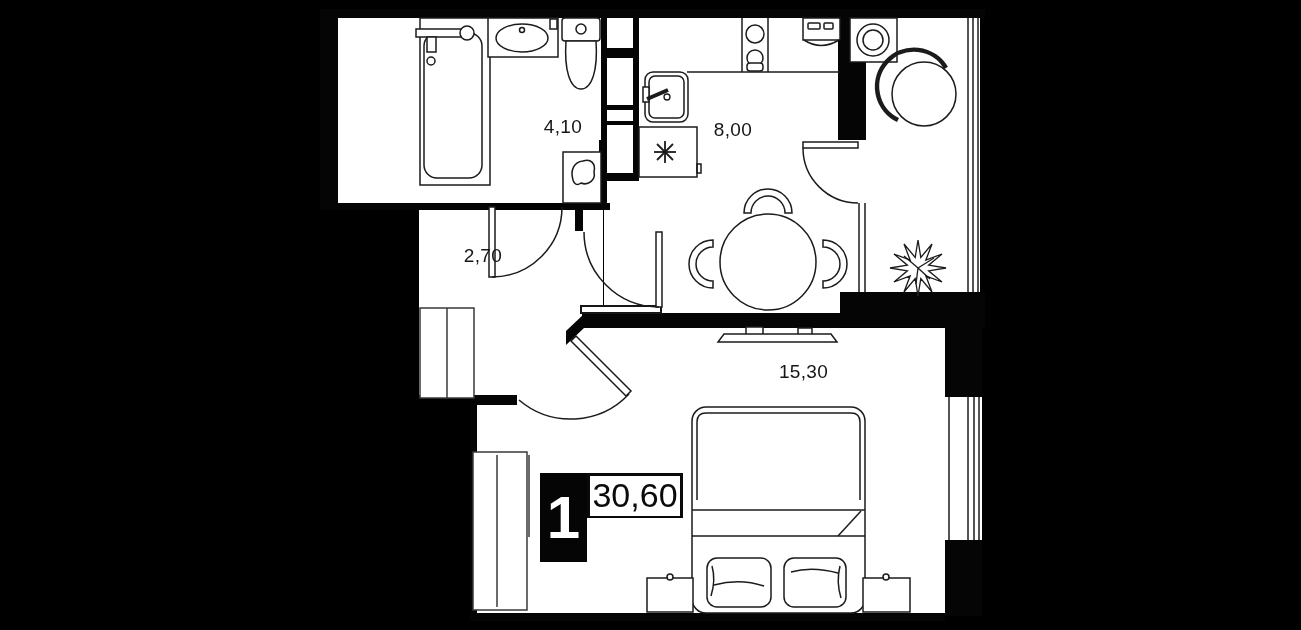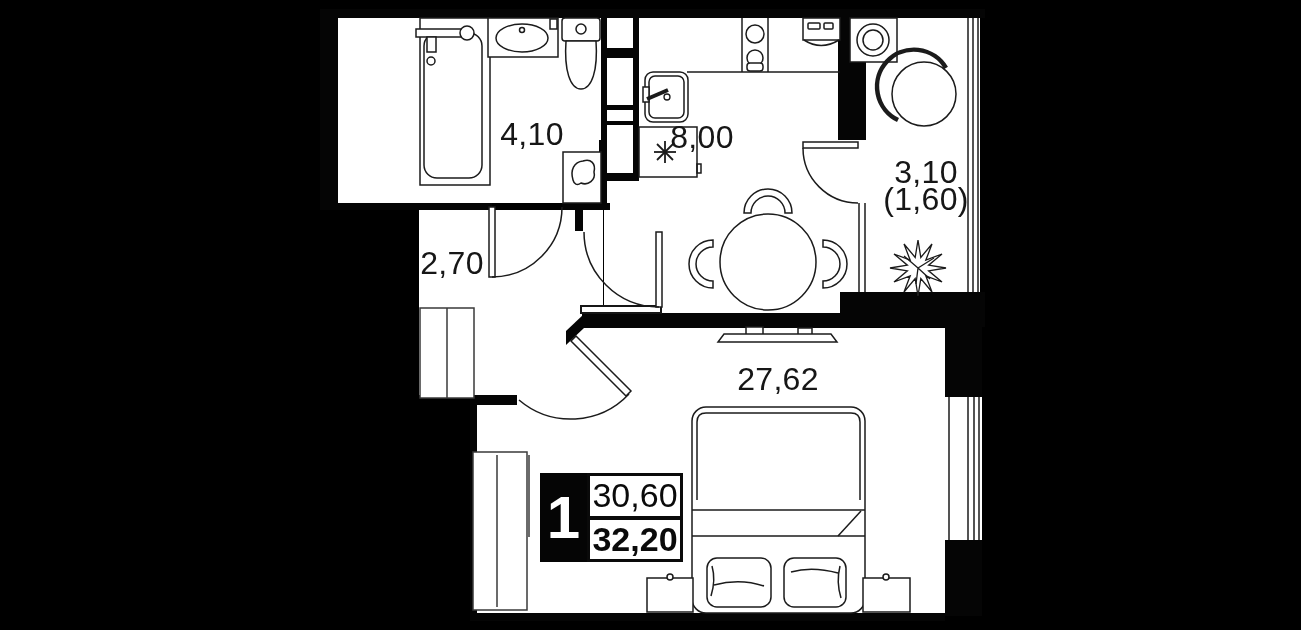--- a/index.html
+++ b/index.html
@@ -2,28 +2,28 @@
 <html><head>
 <meta charset="utf-8">
 <style>
   html,body{margin:0;padding:0;background:#000;}
   .stage{position:relative;width:1301px;height:630px;background:#000;overflow:hidden;
          font-family:"Liberation Sans", sans-serif;}
   .white{position:absolute;background:#fff;}
   .wall{position:absolute;background:#050505;}
   .shaftbox{position:absolute;background:#fff;}
   svg.overlay{position:absolute;left:0;top:0;}
-  .lbl{position:absolute;color:#161616;font-size:32px;letter-spacing:0.3px;
-       text-align:center;white-space:nowrap;}
+  .lbl{position:absolute;color:#161616;font-size:19px;letter-spacing:0.3px;
+       text-align:right;white-space:nowrap;}
   .threshold{position:absolute;background:#fff;border:2px solid #161616;box-sizing:border-box;}
   .badge{position:absolute;display:flex;}
   .badge .black{width:47px;height:89px;background:#050505;color:#fff;
        display:flex;align-items:center;justify-content:center;
        font-size:60px;font-weight:bold;}
-  .badge .col{display:flex;flex-direction:column;}
+  .badge .col{display:flex;flex-direction:row;}
   .badge .cell{width:96px;height:44.5px;background:#fff;border:3px solid #0a0a0a;
        box-sizing:border-box;display:flex;align-items:center;justify-content:center;
        font-size:34px;color:#0a0a0a;}
   .badge .cell.top{border-bottom-width:2px;}
   .badge .cell.bot{border-top-width:2px;font-weight:bold;}
 </style>
 </head>
 <body>
 
 <div class="stage">
@@ -213,27 +213,22 @@
       <line x1="949" y1="397" x2="949" y2="540"></line>
       <line x1="968" y1="397" x2="968" y2="540"></line>
       <line x1="974" y1="397" x2="974" y2="540"></line>
       <line x1="979" y1="397" x2="979" y2="540"></line>
     </g>
   </svg>
 
   <div class="lbl" style="left:482px;top:116px;width:100px;">4,10</div>
   <div class="lbl" style="left:402px;top:245px;width:100px;">2,70</div>
   <div class="lbl" style="left:652px;top:119px;width:100px;">8,00</div>
-  <div class="lbl" style="left:866px;top:159px;width:120px;line-height:27px;">
-    <div>3,10</div>
-    <div>(1,60)</div>
-  </div>
-  <div class="lbl" style="left:728px;top:361px;width:100px;">27,62</div>
+  <div class="lbl" style="left:728px;top:361px;width:100px;">15,30</div>
 
   <div class="badge" style="left:540px;top:473px;">
     <div class="black">1</div>
     <div class="col">
       <div class="cell top">30,60</div>
-      <div class="cell bot">32,20</div>
     </div>
   </div>
 
 </div>
 
 </body></html>

